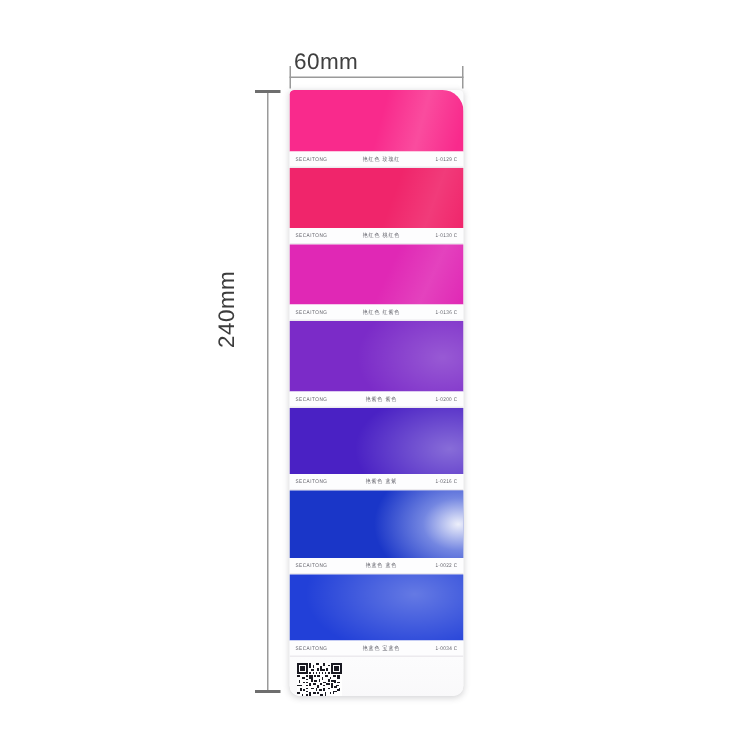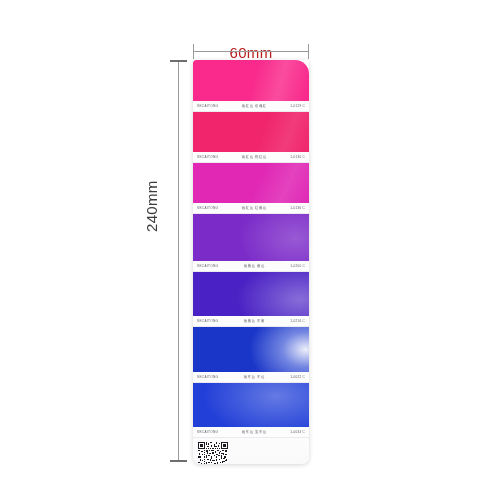--- a/index.html
+++ b/index.html
@@ -18,25 +18,24 @@
     position: relative;
     width: 500px;
     height: 500px;
     background: #ffffff;
   }
 
   
   .dim-label-h {
     position: absolute;
     left: 196px;
-    top: 44px;
+    top: 33px;
     width: 110px;
-    text-align: center;
     font-size: 15px;
-    color: #b91c1c;
+    color: #404040;
     letter-spacing: 0.3px;
   }
   .dim-line-h {
     position: absolute;
     left: 193px;
     top: 51px;
     width: 116px;
     height: 1px;
     background: #9a9a9a;
   }

